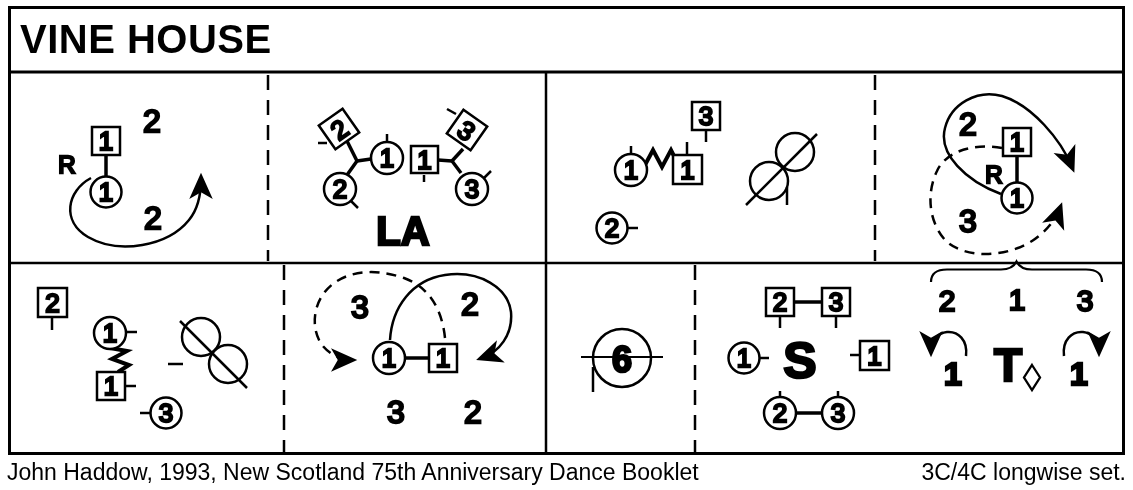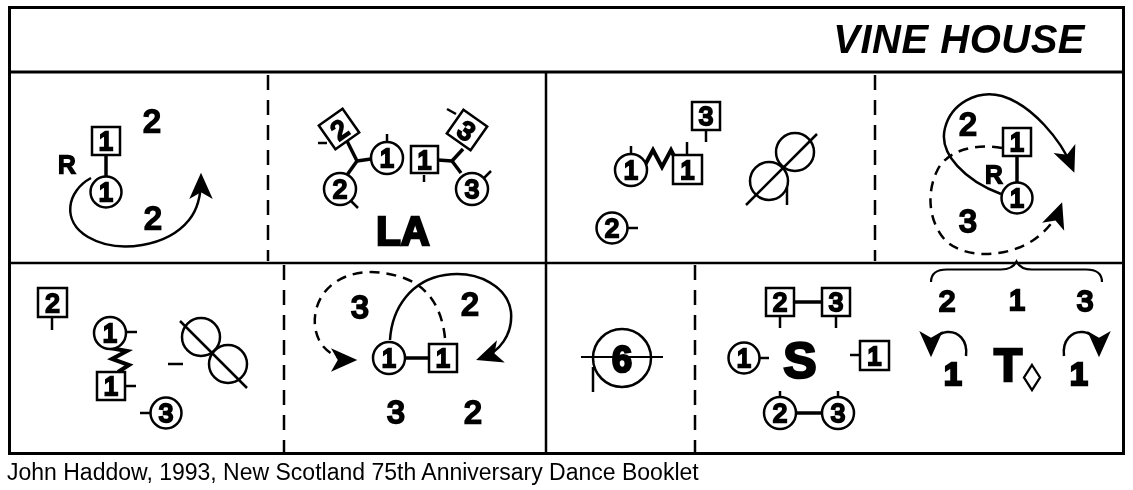--- a/index.html
+++ b/index.html
@@ -1,21 +1,21 @@
 <!DOCTYPE html>
 <html><head>
 <meta charset="utf-8">
 <style>
   html,body{margin:0;padding:0;background:#fff;}
   .page{position:relative;width:1133px;height:490px;background:#fff;overflow:hidden;
         font-family:"Liberation Sans",sans-serif;color:#000;}
   .layer{position:absolute;left:0;top:0;}
   .titlebar{position:absolute;left:8px;top:6px;width:1117px;height:66px;
-            display:flex;justify-content:flex-end;align-items:center;
-            box-sizing:border-box;padding:0 40px;font-style:italic;}
+            display:flex;justify-content:space-between;align-items:center;
+            box-sizing:border-box;padding:0 12px;}
   .title{font-size:40px;font-weight:bold;letter-spacing:0.5px;}
   .repeat{font-size:40px;font-weight:bold;}
   .footerbar{position:absolute;left:0;top:457px;width:1133px;height:30px;
              display:flex;justify-content:space-between;align-items:center;
              box-sizing:border-box;padding:0 7px;}
   .foot{font-size:23px;}
   svg text{font-family:"Liberation Sans",sans-serif;fill:#000;
            text-anchor:middle;dominant-baseline:central;}
   .tk{font-size:26px;}
   .bg{font-size:32px;}
@@ -263,15 +263,16 @@
       </g>
     </g>
   </svg>
 
   <div class="titlebar">
     <span class="title">VINE HOUSE</span>
   </div>
 
   <div class="footerbar">
     <span class="foot">John Haddow, 1993, New Scotland 75th Anniversary Dance Booklet</span>
+    <span class="foot">3C/4C longwise set.</span>
   </div>
 
 </div>
 
 </body></html>

